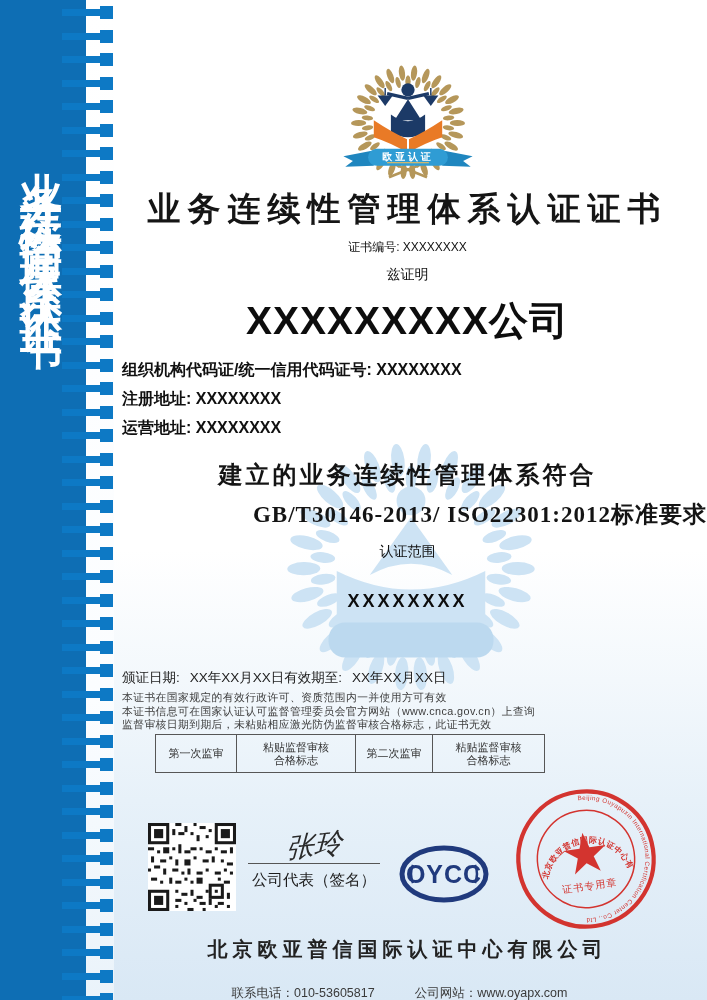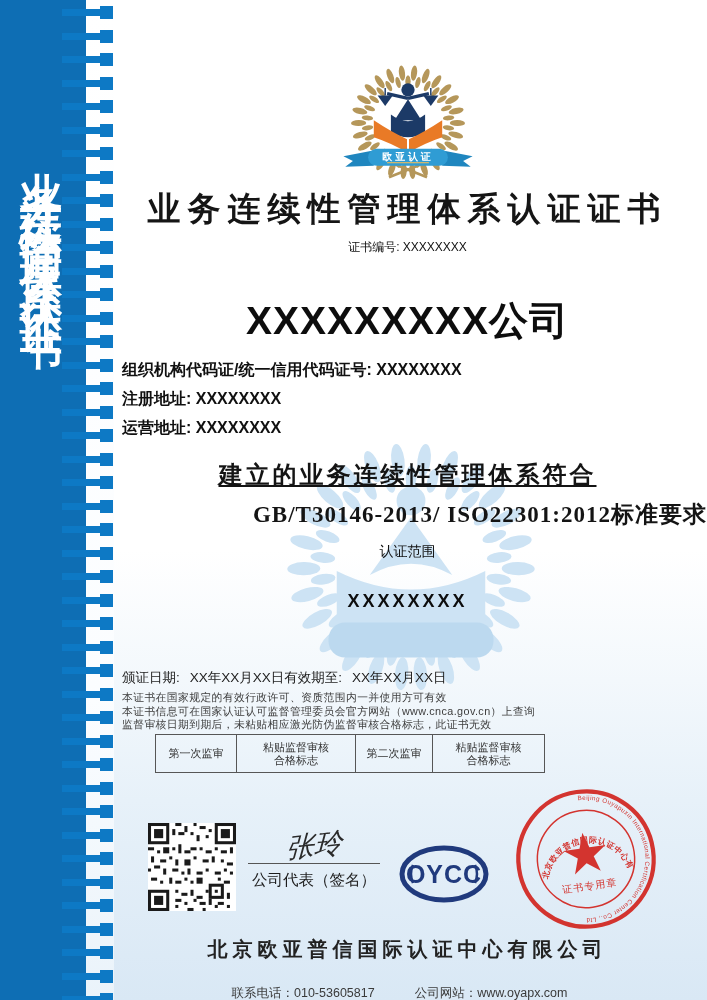--- a/index.html
+++ b/index.html
@@ -20,21 +20,21 @@
   
   .content{position:absolute;left:108px;top:0;right:0;bottom:0;margin-top:35px;}
   .abs{position:absolute;}
   .centered{left:0;right:0;text-align:center;}
   .serif{font-family:"Liberation Serif","DejaVu Serif",serif;}
   .cert-title{top:152px;font-size:33px;font-weight:bold;color:#151515;letter-spacing:7px;}
   .cert-no{top:204px;font-size:12px;color:#111;}
   .attest{top:231px;font-size:14px;color:#111;}
   .company-name{top:259px;font-size:39px;font-weight:bold;color:#0d0d0d;letter-spacing:1px;}
   .info-block{top:320px;left:14px;font-size:16px;font-weight:bold;color:#101010;line-height:29px;}
-  .std1{top:424px;font-size:24px;font-weight:bold;color:#141414;letter-spacing:3px;text-decoration:underline;}
+  .std1{top:424px;font-size:24px;font-weight:bold;color:#141414;letter-spacing:3px;}
   .std2{top:464px;font-size:23px;font-weight:bold;color:#141414;letter-spacing:1px;text-align:right;}
   .scope-label{top:508px;font-size:14px;color:#111;}
   .scope-value{top:556px;font-size:18px;font-weight:bold;color:#0d0d0d;letter-spacing:3px;}
   .dates-row{top:634px;left:14px;right:16px;display:flex;font-size:13.5px;color:#222;}
   .dates-row b{font-weight:normal;margin-left:10px;}
   .notes{top:656px;left:14px;font-size:10.8px;color:#3c3c3c;line-height:13.5px;letter-spacing:0.4px;}
   .atable{top:699px;left:47px;display:flex;border:1px solid #565656;background:transparent;}
   .acell{border-left:1px solid #565656;display:flex;align-items:center;justify-content:center;
     text-align:center;font-size:11px;color:#333;height:37px;white-space:pre-line;
     font-family:"Liberation Serif","DejaVu Serif",serif;line-height:13px;}
@@ -206,20 +206,21 @@
         <path d="M42,90 L12,96 L22,101 L14,107 L44,106 Z" fill="#1f86bf"></path>
         <path d="M118,90 L148,96 L138,101 L146,107 L116,106 Z" fill="#1f86bf"></path>
         <rect x="38" y="88" width="84" height="18" rx="9" fill="#2f9cd4"></rect>
         <text x="80" y="100" text-anchor="middle" font-size="10.5" font-weight="bold" fill="#ffffff" letter-spacing="3">欧亚认证</text>
         <rect x="58" y="102" width="44" height="1.3" fill="#d8b96a"></rect>
       </g>
     </svg>
 
     <div class="abs centered serif cert-title">业务连续性管理体系认证证书</div>
     <div class="abs centered cert-no">证书编号: XXXXXXXX</div>
+    <div class="abs centered attest">兹证明</div>
     <div class="abs centered company-name">XXXXXXXXX公司</div>
 
     <div class="abs info-block">
       <div>组织机构代码证/统一信用代码证号: XXXXXXXX</div>
       <div>注册地址: XXXXXXXX</div>
       <div>运营地址: XXXXXXXX</div>
     </div>
 
     <div class="abs centered serif std1">建立的业务连续性管理体系符合</div>
     <div class="abs centered serif std2">GB/T30146-2013/ ISO22301:2012标准要求</div>

